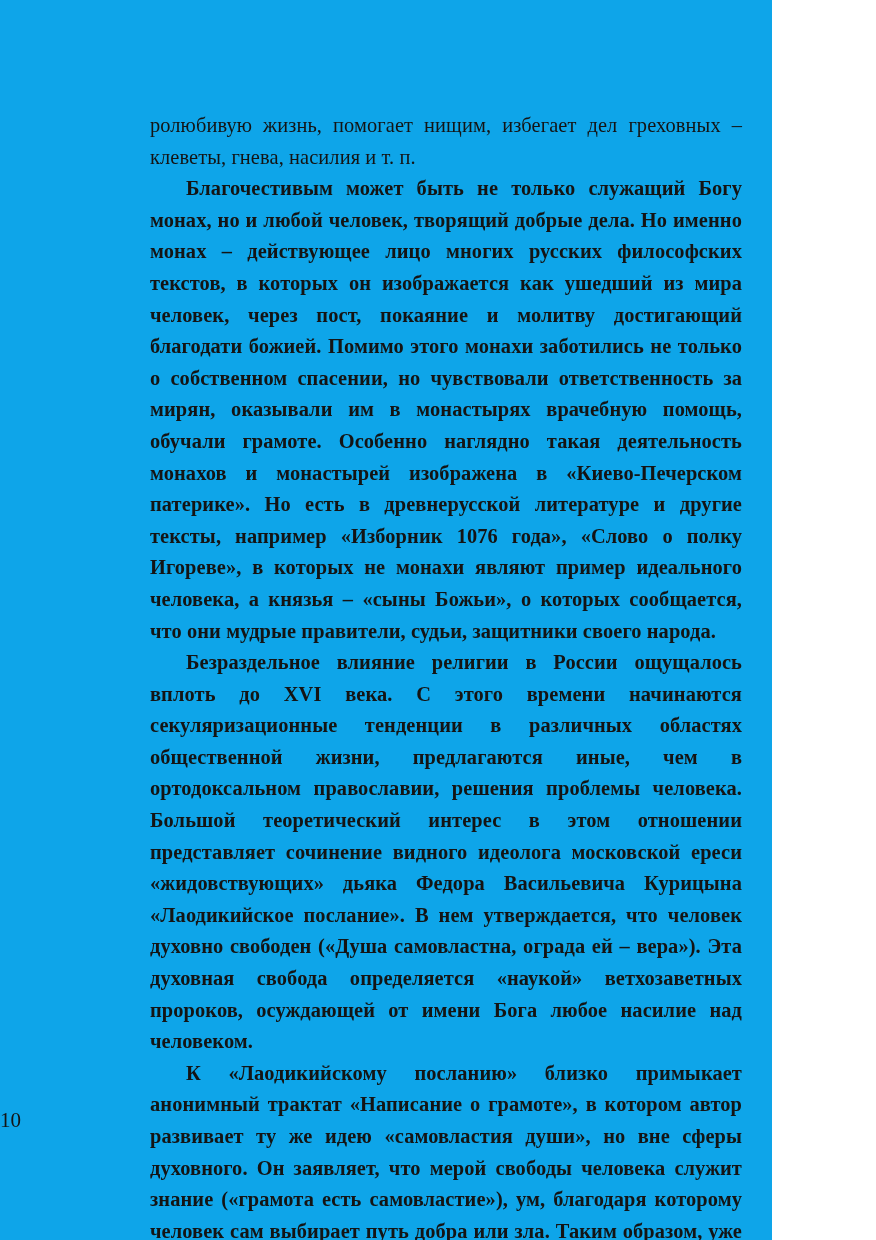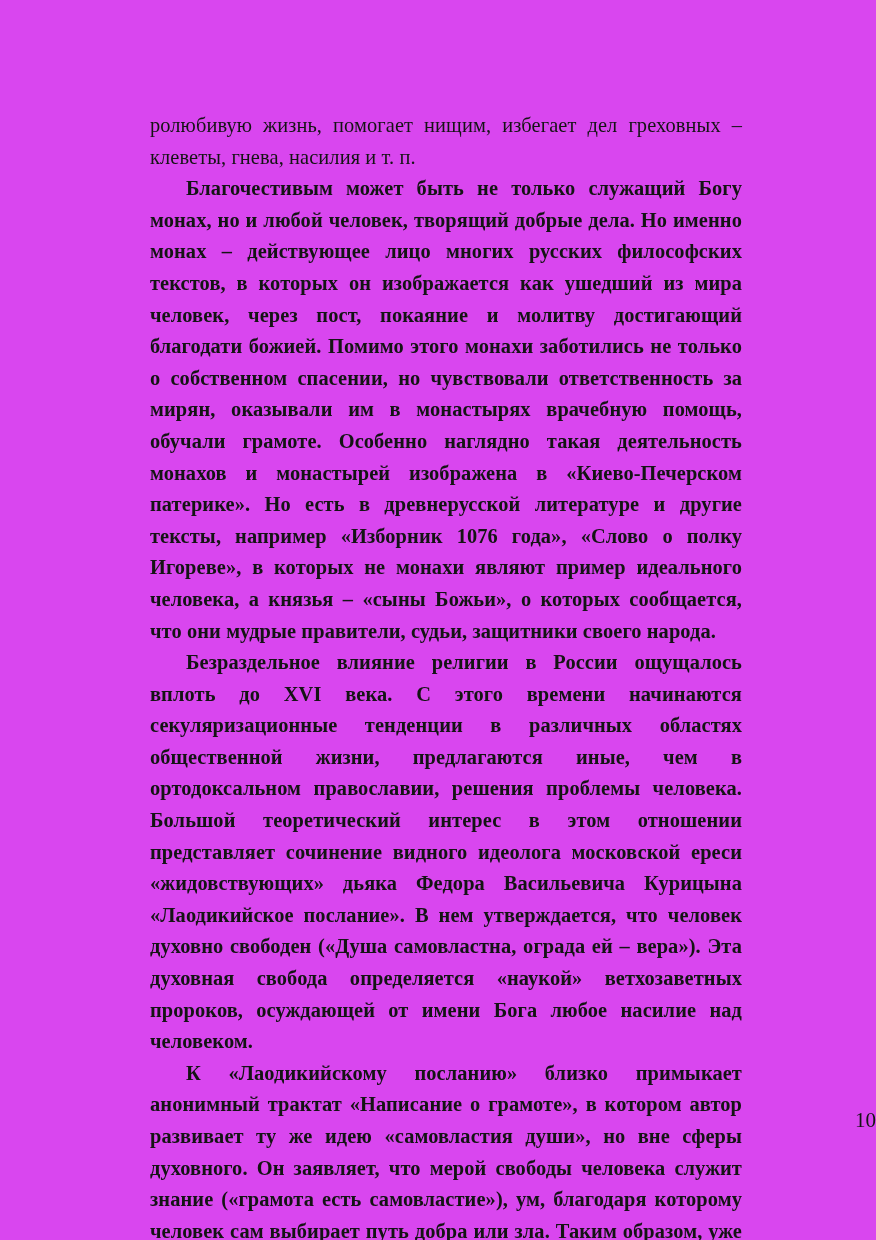--- a/index.html
+++ b/index.html
@@ -9,23 +9,23 @@
   body {
     width: 876px;
     height: 1240px;
     background: #ffffff;
     font-family: "Liberation Serif", "DejaVu Serif", serif;
     color: #1a1a1a;
     overflow: hidden;
   }
   .page {
     position: relative;
-    width: 876px;
+    width: 772px;
     height: 1240px;
-    background: #d946ef;
+    background: #0ea5e9;
     box-sizing: border-box;
   }
   .text-column {
     position: absolute;
     left: 150px;
     top: 110px;
     width: 592px;
   }
   .para {
     margin: 0;
@@ -39,21 +39,21 @@
   }
   .para.indent {
     text-indent: 36px;
     font-weight: bold;
   }
   .page-number {
     position: absolute;
     left: 0;
     right: 0;
     top: 1108px;
-    text-align: right;
+    text-align: left;
     font-size: 21px;
     color: #141414;
     font-family: "Liberation Serif", "DejaVu Serif", serif;
   }
 </style>
 </head>
 <body>
 
 <div class="page">
 

